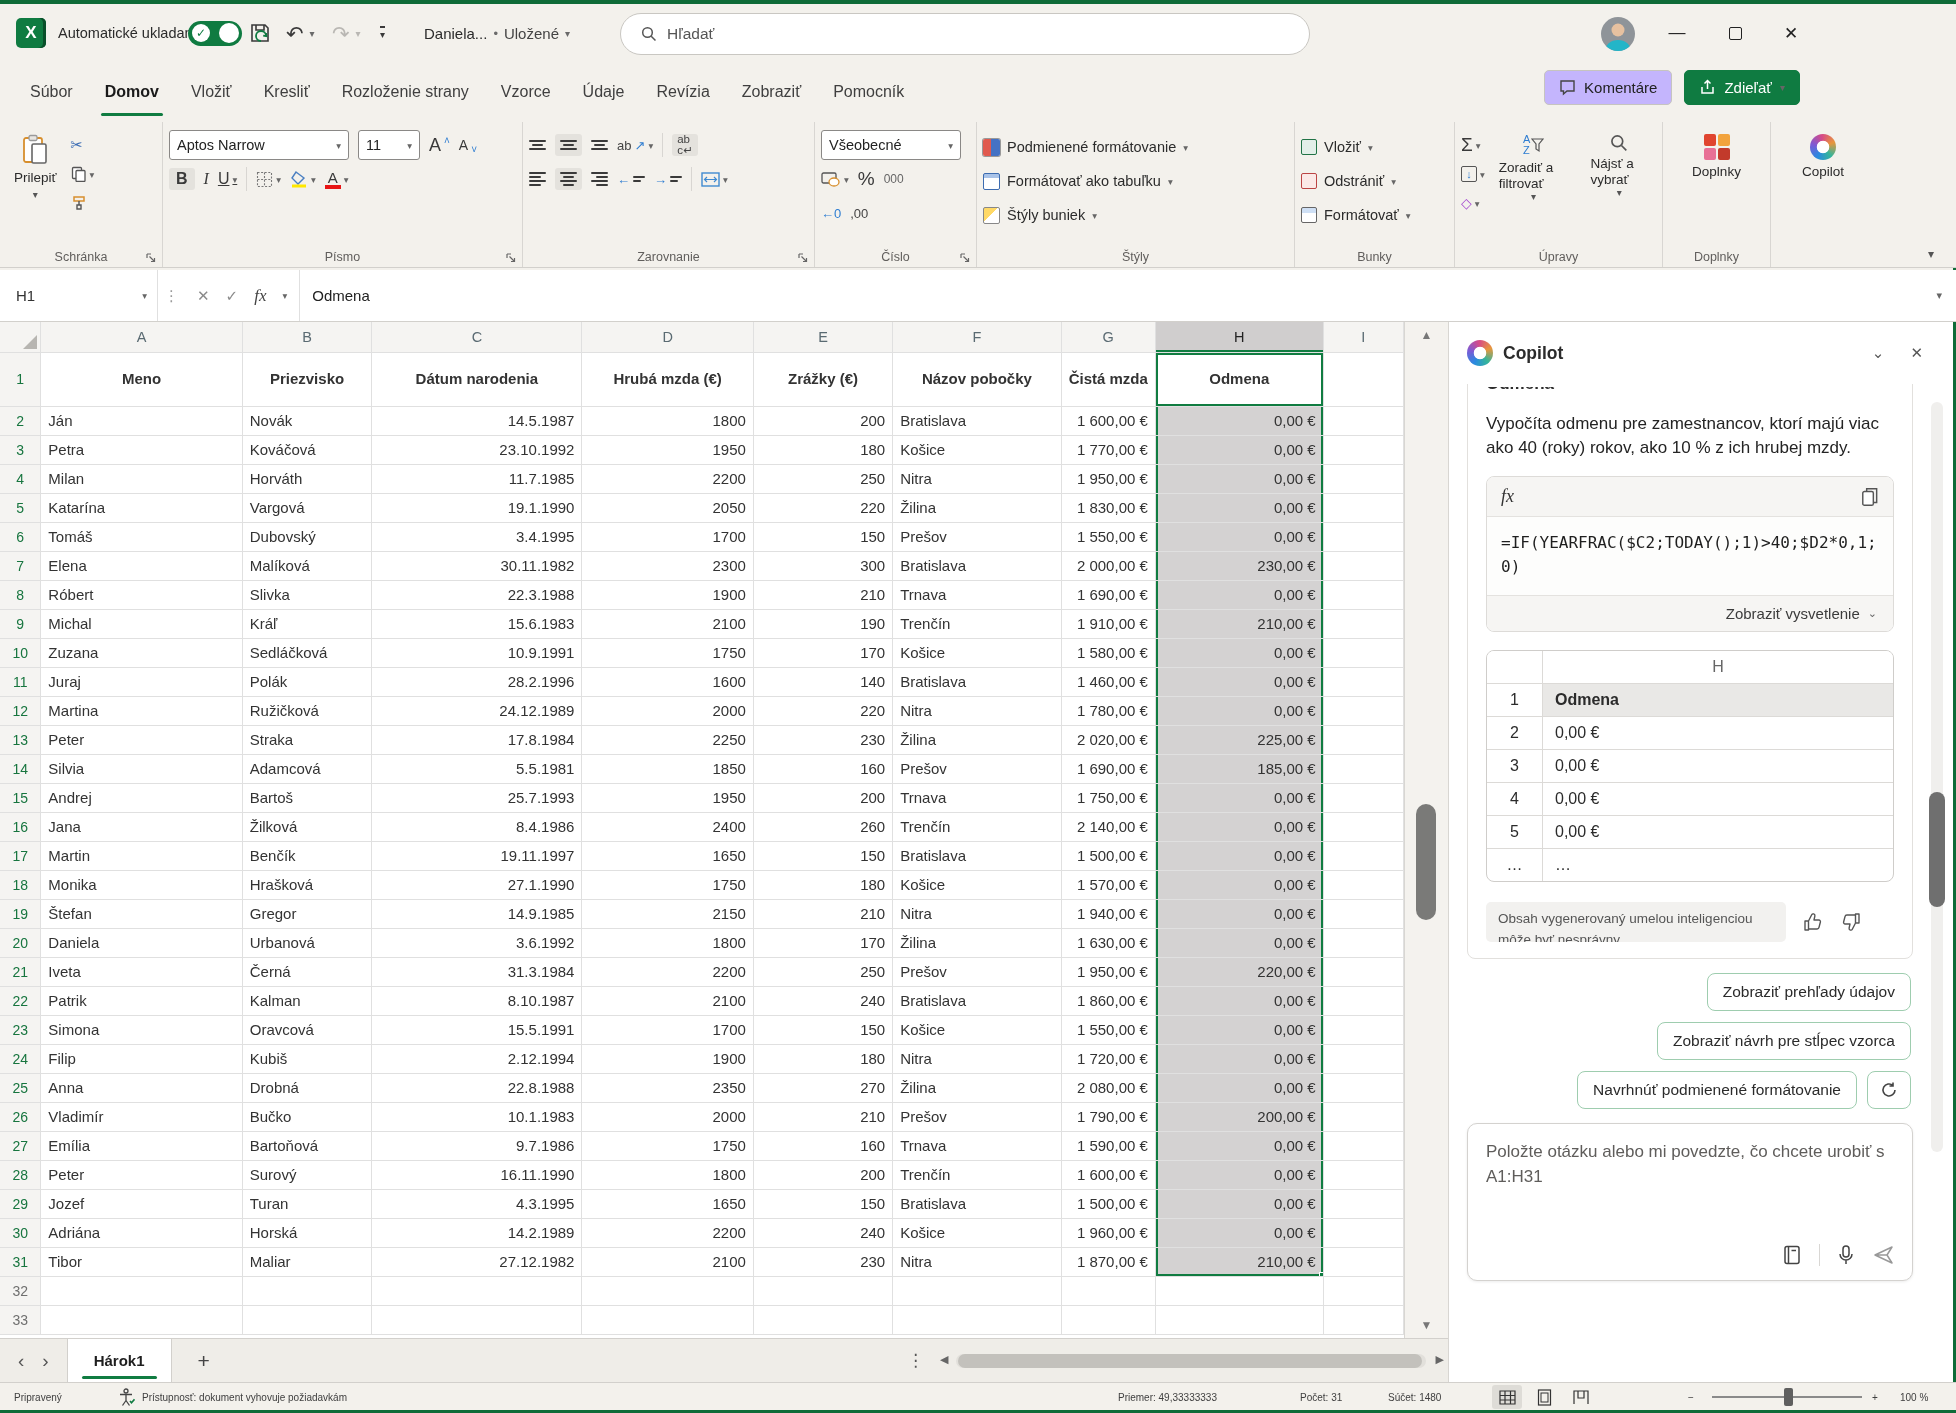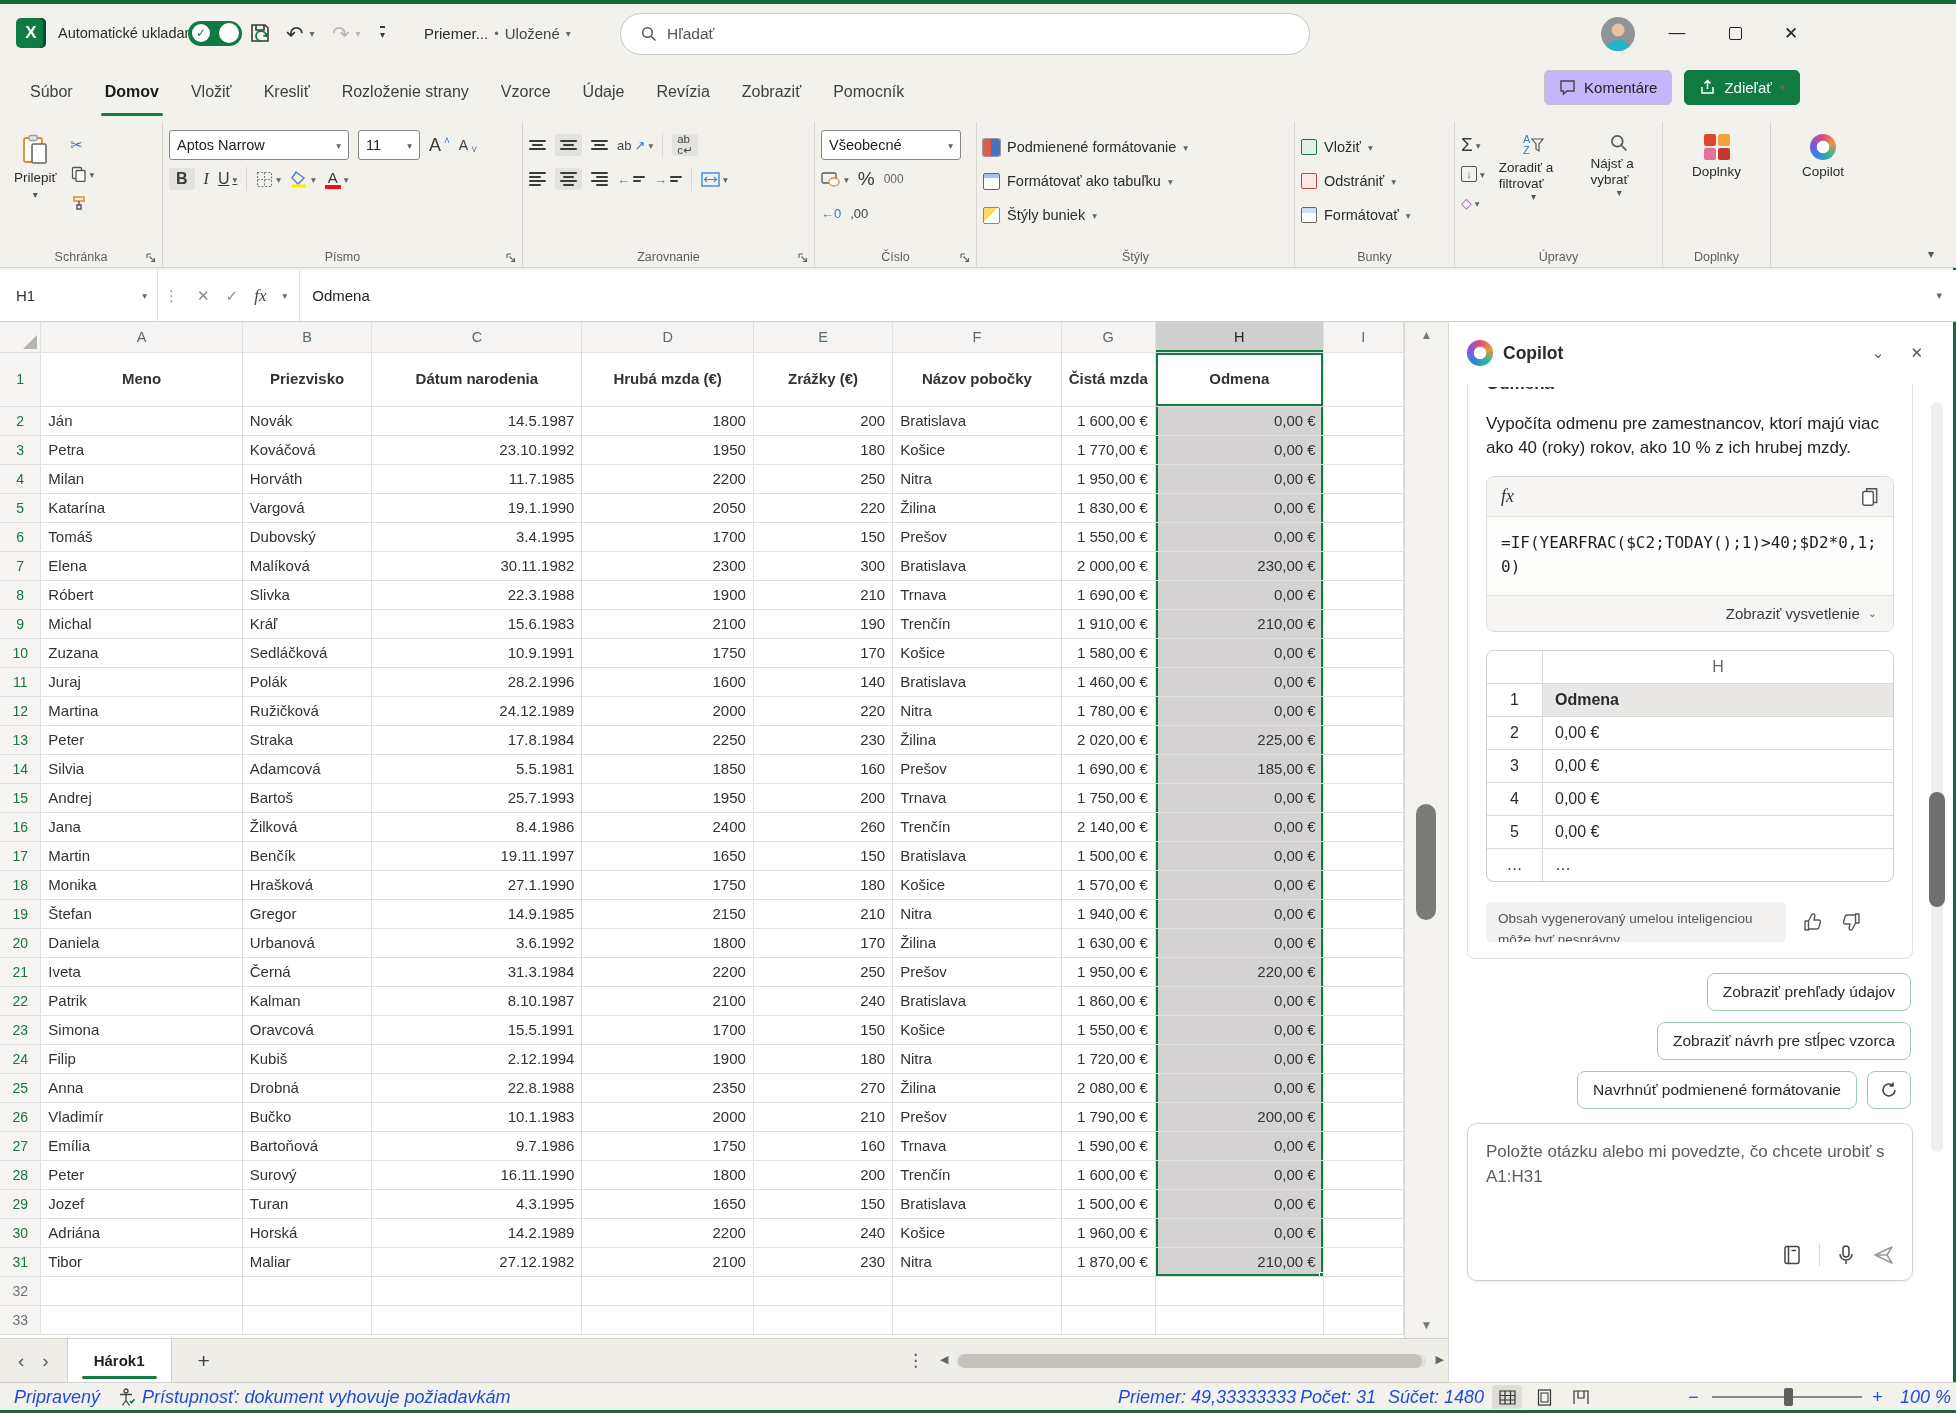--- a/index.html
+++ b/index.html
@@ -160,21 +160,21 @@
   .sheet-tab{height:44px; background:#fff; display:flex; align-items:center; padding:0 26px; font-size:15px; font-weight:bold; color:#1f1f1f; border-right:1px solid var(--hline); border-left:1px solid var(--hline); position:relative;}
   .sheet-tab::after{content:""; position:absolute; left:14px; right:14px; bottom:4px; height:3px; border-radius:2px; background:var(--green);}
   .sb-add{font-size:21px; color:#444; padding:0 26px;}
   .sb-kebab{margin-left:auto; color:#555; font-size:17px; padding:0 14px;}
   .hscroll{width:510px; height:44px; position:relative;}
   .hscroll .harr{position:absolute; top:14px; font-size:11px; color:#666;}
   .hscroll .htrack{position:absolute; left:18px; right:22px; top:15px; height:14px; border-radius:7px; background:#e2e0db;}
   .hscroll .hthumb{position:absolute; left:20px; right:26px; top:15px; height:14px; border-radius:7px; background:#c3c1bc;}
 
   
-  .statusbar{position:absolute; left:0; top:1382px; width:100%; height:28px; background:var(--bg); border-top:1px solid var(--hline); font-size:18px; color:#1d4ed8;font-style:italic;}
+  .statusbar{position:absolute; left:0; top:1382px; width:100%; height:28px; background:var(--bg); border-top:1px solid var(--hline); font-size:10px; color:#404040;}
   .statusbar .sitem{position:absolute; top:0; height:28px; display:flex; align-items:center; gap:7px;}
   .view-ic{width:30px;height:24px;display:flex;align-items:center;justify-content:center;border-radius:3px;}
   .view-ic.sel{background:#dedcd7;}
   .zoom-track{width:150px;height:2px;background:#8a8a8a;position:relative;}
   .zoom-thumb{position:absolute;left:48%;top:-8px;width:9px;height:18px;background:#5f5f5f;border-radius:2px;}
   svg{display:block;}
 </style>
 </head>
 <body>
 
@@ -209,21 +209,21 @@
         <span class="qat-dd">▾</span>
       </div>
     <div class="item" style="left:332px">
         <span class="qat-icon disabled">↷</span>
         <span class="qat-dd disabled">▾</span>
       </div>
     <div class="item" style="left:380px">
         <span style="border-top:2px solid #3a3a3a;padding-top:1px;font-size:10px;color:#3a3a3a">▾</span>
       </div>
     <div class="item" style="left:424px">
-      <span class="doc-title">Priemer...</span>
+      <span class="doc-title">Daniela...</span>
       <span class="doc-dot">•</span>
       <span class="doc-saved">Uložené</span>
       <span class="qat-dd">▾</span>
     </div>
     <div class="searchbox">
       <svg class="mag" viewBox="0 0 16 16">
         <circle cx="6.5" cy="6.5" r="4.8" fill="none" stroke="#555" stroke-width="1.5"></circle>
         <line x1="10.2" y1="10.2" x2="14.5" y2="14.5" stroke="#555" stroke-width="1.5"></line>
       </svg>
       <span class="search-ph">Hľadať</span>

